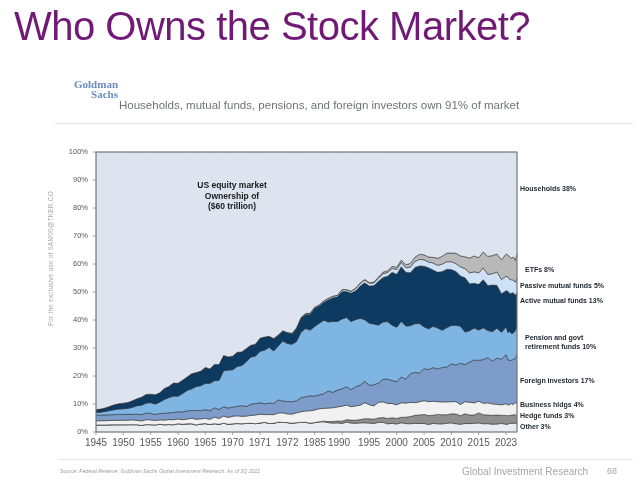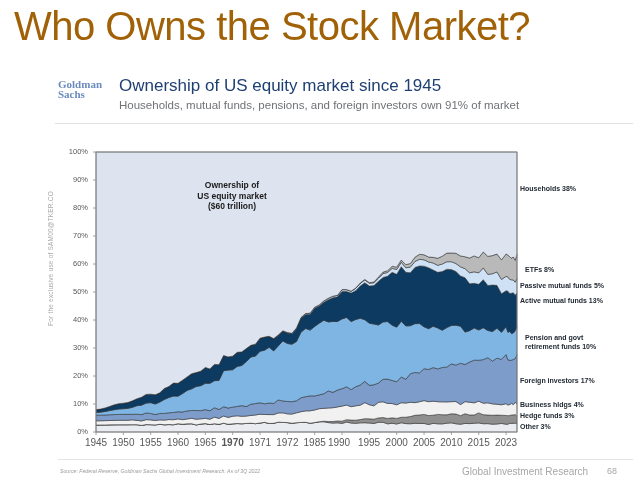--- a/index.html
+++ b/index.html
@@ -6,31 +6,31 @@
   body{
     width:640px;height:487px;background:#ffffff;overflow:hidden;
     font-family:"Liberation Sans",sans-serif;
     -webkit-font-smoothing:antialiased;
   }
   .slide{position:relative;width:640px;height:487px;}
 
   
   .deck-title{
     position:absolute;left:14px;top:4px;
-    font-size:40px;font-weight:400;color:#a16207;
+    font-size:40px;font-weight:400;color:#701a75;
     letter-spacing:-0.5px;white-space:nowrap;
   }
 
   
   .gs-logo{
     position:absolute;left:58px;top:79px;width:60px;
     color:#6b8bbd;font-family:"Liberation Serif",serif;
     font-weight:700;font-size:11px;line-height:10px;
   }
-  .gs-logo div{white-space:nowrap;}
+  .gs-logo div{white-space:nowrap;text-align:right;}
 
   
   .chart-title{
     position:absolute;left:119px;top:76px;
     font-size:17px;font-weight:400;color:#1f3f73;white-space:nowrap;
   }
   .chart-sub{
     position:absolute;left:119px;top:99px;
     font-size:11.5px;font-weight:400;color:#6f7276;white-space:nowrap;
   }
@@ -97,21 +97,20 @@
 
 <div class="slide">
 
   <div class="deck-title">Who Owns the Stock Market?</div>
 
   <div class="gs-logo">
     <div>Goldman</div>
     <div>Sachs</div>
   </div>
 
-  <div class="chart-title">Ownership of US equity market since 1945</div>
   <div class="chart-sub">Households, mutual funds, pensions, and foreign investors own 91% of market</div>
   <div class="hdr-rule"></div>
 
   <div class="vert-watermark">For the exclusive use of SAM00@TKER.CO</div>
 
   <div class="chart-wrap">
     <svg class="chart-svg" width="640" height="487">
       <g id="chart-layers">
           <rect x="96" y="152" width="421" height="280" fill="#dde4ef"></rect>
           <path d="M 96.00 432.00 L 96.00 425.00 L 100.56 424.98 L 105.11 424.93 L 109.67 424.86 L 114.23 424.79 L 118.78 424.74 L 123.34 424.72 L 127.89 424.72 L 132.45 424.67 L 137.01 424.66 L 141.56 425.41 L 146.12 424.58 L 150.68 424.68 L 155.23 424.89 L 159.79 424.29 L 164.34 424.78 L 168.90 424.56 L 173.46 424.74 L 178.01 423.68 L 182.57 424.26 L 187.13 423.83 L 191.68 423.75 L 196.24 424.93 L 200.79 424.04 L 205.35 423.61 L 209.91 424.51 L 214.46 423.67 L 219.02 424.35 L 223.58 423.18 L 228.13 424.28 L 232.69 423.84 L 237.24 423.54 L 241.80 423.76 L 246.36 423.43 L 250.91 423.22 L 255.47 423.65 L 260.03 423.03 L 264.58 422.37 L 269.14 423.46 L 273.69 423.30 L 278.25 422.15 L 282.81 422.38 L 287.36 422.60 L 291.92 423.24 L 296.48 422.71 L 301.03 422.39 L 305.59 422.30 L 310.15 423.18 L 314.70 422.59 L 319.26 421.85 L 323.81 421.76 L 328.37 422.62 L 332.93 423.08 L 337.48 422.85 L 342.04 423.38 L 346.60 422.09 L 351.15 423.02 L 355.71 423.29 L 360.26 422.85 L 364.82 422.76 L 369.38 423.04 L 373.93 423.45 L 378.49 422.29 L 383.05 422.26 L 387.60 423.84 L 392.16 423.29 L 396.71 423.99 L 401.27 422.75 L 405.83 423.58 L 410.38 423.76 L 414.94 423.25 L 419.50 423.53 L 424.05 423.45 L 428.61 424.48 L 433.16 423.34 L 437.72 423.81 L 442.28 423.89 L 446.83 423.19 L 451.39 422.87 L 455.95 423.78 L 460.50 424.23 L 465.06 423.43 L 469.61 423.60 L 474.17 423.24 L 478.73 422.93 L 483.28 423.73 L 487.84 423.63 L 492.40 424.18 L 496.95 423.98 L 501.51 423.44 L 506.06 424.20 L 507.89 424.19 L 509.71 423.20 L 511.53 423.50 L 513.35 423.29 L 515.18 423.07 L 517.00 423.82 L 517.00 432.00 L 515.18 432.00 L 513.35 432.00 L 511.53 432.00 L 509.71 432.00 L 507.89 432.00 L 506.06 432.00 L 501.51 432.00 L 496.95 432.00 L 492.40 432.00 L 487.84 432.00 L 483.28 432.00 L 478.73 432.00 L 474.17 432.00 L 469.61 432.00 L 465.06 432.00 L 460.50 432.00 L 455.95 432.00 L 451.39 432.00 L 446.83 432.00 L 442.28 432.00 L 437.72 432.00 L 433.16 432.00 L 428.61 432.00 L 424.05 432.00 L 419.50 432.00 L 414.94 432.00 L 410.38 432.00 L 405.83 432.00 L 401.27 432.00 L 396.71 432.00 L 392.16 432.00 L 387.60 432.00 L 383.05 432.00 L 378.49 432.00 L 373.93 432.00 L 369.38 432.00 L 364.82 432.00 L 360.26 432.00 L 355.71 432.00 L 351.15 432.00 L 346.60 432.00 L 342.04 432.00 L 337.48 432.00 L 332.93 432.00 L 328.37 432.00 L 323.81 432.00 L 319.26 432.00 L 314.70 432.00 L 310.15 432.00 L 305.59 432.00 L 301.03 432.00 L 296.48 432.00 L 291.92 432.00 L 287.36 432.00 L 282.81 432.00 L 278.25 432.00 L 273.69 432.00 L 269.14 432.00 L 264.58 432.00 L 260.03 432.00 L 255.47 432.00 L 250.91 432.00 L 246.36 432.00 L 241.80 432.00 L 237.24 432.00 L 232.69 432.00 L 228.13 432.00 L 223.58 432.00 L 219.02 432.00 L 214.46 432.00 L 209.91 432.00 L 205.35 432.00 L 200.79 432.00 L 196.24 432.00 L 191.68 432.00 L 187.13 432.00 L 182.57 432.00 L 178.01 432.00 L 173.46 432.00 L 168.90 432.00 L 164.34 432.00 L 159.79 432.00 L 155.23 432.00 L 150.68 432.00 L 146.12 432.00 L 141.56 432.00 L 137.01 432.00 L 132.45 432.00 L 127.89 432.00 L 123.34 432.00 L 118.78 432.00 L 114.23 432.00 L 109.67 432.00 L 105.11 432.00 L 100.56 432.00 L 96.00 432.00 Z" fill="#e9edf2" stroke="#2d2d2d" stroke-width="0.55" stroke-linejoin="round"></path>
@@ -167,36 +166,36 @@
       <div class="ytick" style="left: 56px; top: 203px;">80%</div>
       <div class="ytick" style="left: 56px; top: 175px;">90%</div>
       <div class="ytick" style="left: 56px; top: 147px;">100%</div>
     </div>
   <div id="xticks">
       <div class="xtick" style="left: 81px; top: 437px;">1945</div>
       <div class="xtick" style="left: 108.338px; top: 437px;">1950</div>
       <div class="xtick" style="left: 135.675px; top: 437px;">1955</div>
       <div class="xtick" style="left: 163.013px; top: 437px;">1960</div>
       <div class="xtick" style="left: 190.351px; top: 437px;">1965</div>
-      <div class="xtick" style="left: 217.688px; top: 437px; font-weight: bold;">1970</div>
+      <div class="xtick" style="left: 217.688px; top: 437px;">1970</div>
       <div class="xtick" style="left: 245.026px; top: 437px;">1971</div>
       <div class="xtick" style="left: 272.364px; top: 437px;">1972</div>
       <div class="xtick" style="left: 299.701px; top: 437px;">1985</div>
       <div class="xtick" style="left: 324px; top: 437px;">1990</div>
       <div class="xtick" style="left: 354px; top: 437px;">1995</div>
       <div class="xtick" style="left: 381.714px; top: 437px;">2000</div>
       <div class="xtick" style="left: 409.052px; top: 437px;">2005</div>
       <div class="xtick" style="left: 436.39px; top: 437px;">2010</div>
       <div class="xtick" style="left: 463.727px; top: 437px;">2015</div>
       <div class="xtick" style="left: 491.065px; top: 437px;">2023</div>
     </div>
 
   <div class="callout">
+    <div>US equity market</div>
     <div>Ownership of</div>
-    <div>US equity market</div>
     <div>($60 trillion)</div>
   </div>
 
   <div id="series-labels">
       <div class="slabel" style="left: 520px; top: 185px;">Households 38%</div>
       <div class="slabel" style="left: 525px; top: 266px;">ETFs 8%</div>
       <div class="slabel" style="left: 520px; top: 282px;">Passive mutual funds 5%</div>
       <div class="slabel" style="left: 520px; top: 297px;">Active mutual funds 13%</div>
       <div class="slabel" style="left: 525px; top: 334px;">
         <div>Pension and govt</div>

